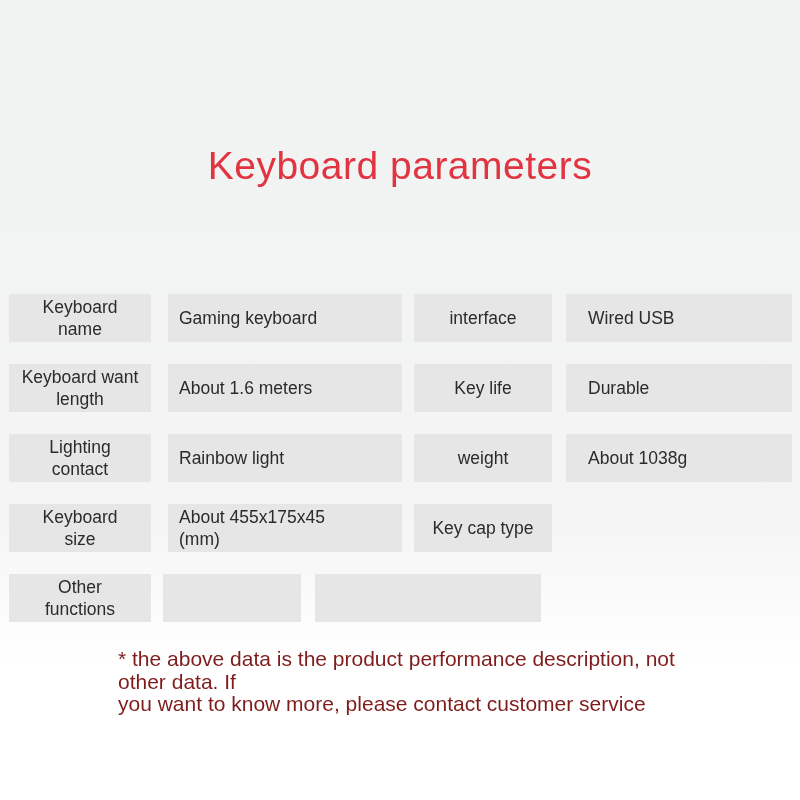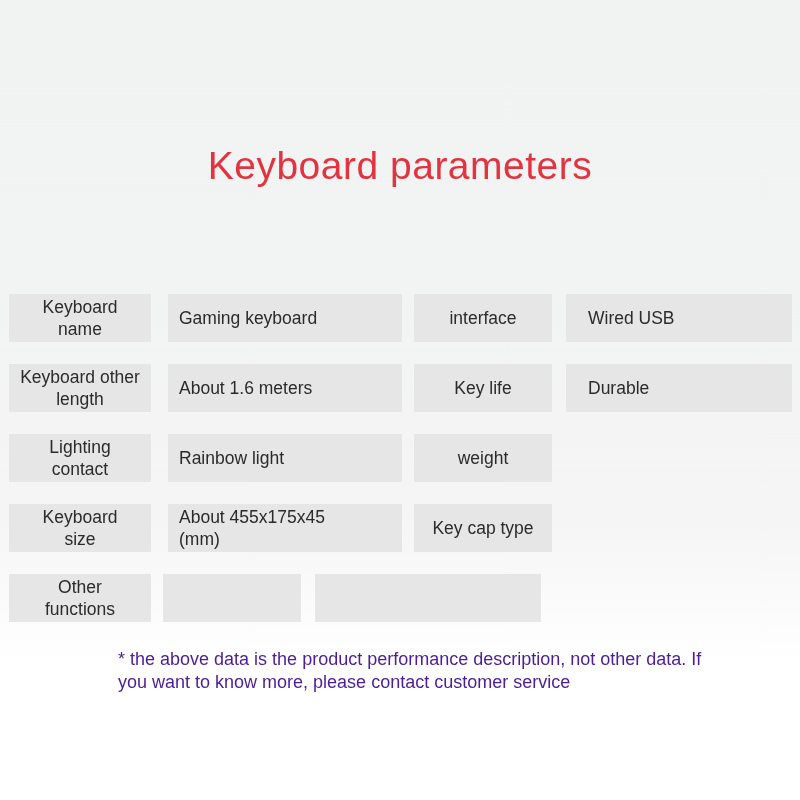--- a/index.html
+++ b/index.html
@@ -57,54 +57,55 @@
   .c1 { margin-left: 9px;  width: 142px; }
   .c2 { margin-left: 17px; width: 234px; padding-left: 11px; }
   .c3 { margin-left: 12px; width: 138px; }
   .c4 { margin-left: 14px; width: 226px; padding-left: 22px; }
 
   .footnote {
     position: absolute;
     top: 648px;
     left: 118px;
     width: 600px;
-    font-size: 18px;
+    font-size: 21px;
     line-height: 22.5px;
-    color: #4c1d95;
+    color: #7f1d1d;
     white-space: pre-line;
   }
 </style>
 </head>
 <body>
 
 <div class="page-title">Keyboard parameters</div>
 
 <div class="spec-table">
 
   <div class="spec-row">
     <div class="cell label-cell c1">Keyboard
 name</div>
     <div class="cell c2">Gaming keyboard</div>
     <div class="cell label-cell c3">interface</div>
     <div class="cell c4">Wired USB</div>
   </div>
 
   <div class="spec-row">
-    <div class="cell label-cell c1">Keyboard other
+    <div class="cell label-cell c1">Keyboard want
 length</div>
     <div class="cell c2">About 1.6 meters</div>
     <div class="cell label-cell c3">Key life</div>
     <div class="cell c4">Durable</div>
   </div>
 
   <div class="spec-row">
     <div class="cell label-cell c1">Lighting
 contact</div>
     <div class="cell c2">Rainbow light</div>
     <div class="cell label-cell c3">weight</div>
+    <div class="cell c4">About 1038g</div>
   </div>
 
   <div class="spec-row">
     <div class="cell label-cell c1">Keyboard
 size</div>
     <div class="cell c2">About 455x175x45
 (mm)</div>
     <div class="cell label-cell c3">Key cap type</div>
   </div>
 

